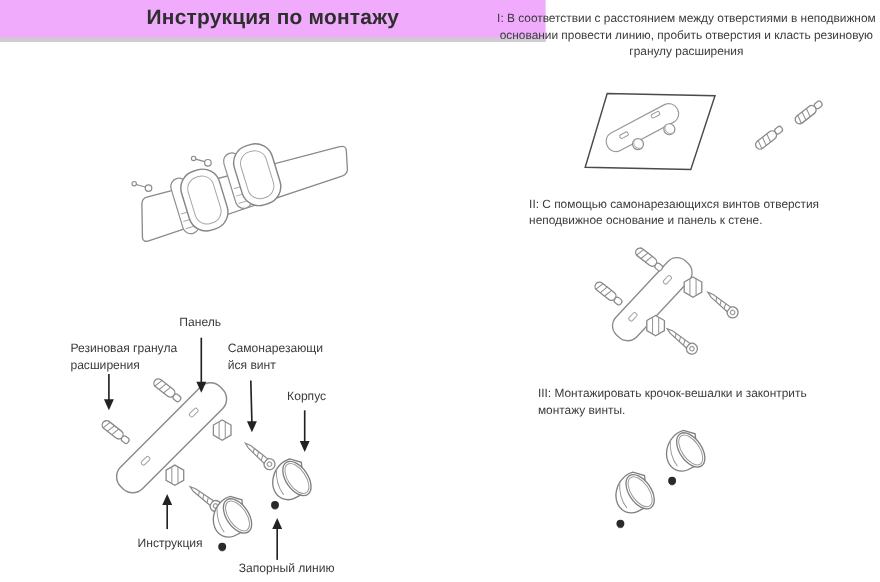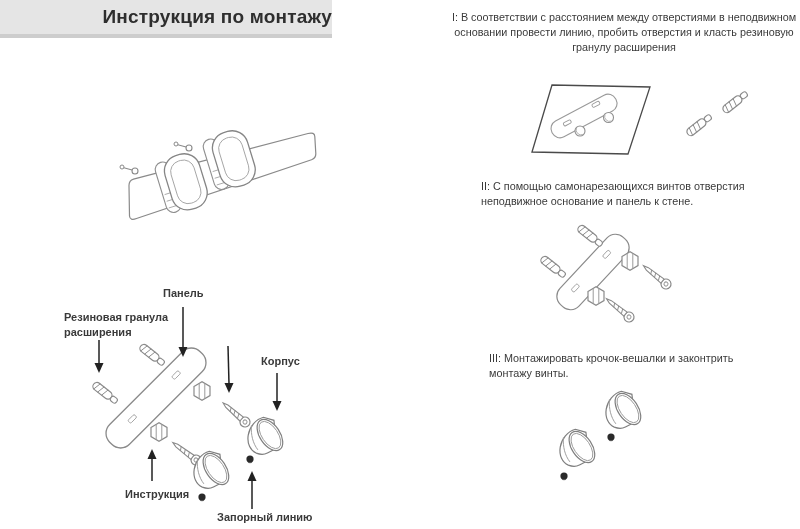--- a/index.html
+++ b/index.html
@@ -1,27 +1,27 @@
 <!DOCTYPE html>
 <html><head>
 <meta charset="utf-8">
 <style>
   html,body { margin:0; padding:0; background:#fff; }
   .page {
     position:relative; width:800px; height:529px; overflow:hidden;
     background:#ffffff; font-family:"Liberation Sans", sans-serif; color:#3a3a3a;
   }
   .title-band {
-    position:absolute; left:0; top:0; width:332px; height:34px;
-    background:#e5e5e5; border-bottom:4px solid #cdcdcd;
-    display:flex; align-items:center; justify-content:flex-end;
+    position:absolute; left:0; top:0; width:496px; height:34px;
+    background:#f0abfc; border-bottom:4px solid #cdcdcd;
+    display:flex; align-items:center; justify-content:center;
   }
   .title { font-size:19px; font-weight:bold; color:#2e2e2e; letter-spacing:.2px; }
   .subtitle { position:absolute; left:94px; top:55px; font-size:16px; font-weight:bold; color:#333; }
-  .lbl { position:absolute; font-size:11px; font-weight:bold; color:#3a3a3a; line-height:1.32; }
+  .lbl { position:absolute; font-size:11px; font-weight:normal; color:#3a3a3a; line-height:1.32; }
   #lbl-panel  { left:163px; top:286px; }
   #lbl-rubber { left:21px;  top:310px; width:122px;margin-left:43px; }
   #lbl-screw  { left:207px; top:310px; }
   #lbl-body   { left:261px; top:354px; }
   #lbl-base   { left:125px; top:487px; }
   #lbl-lock   { left:217px; top:510px; }
   .step { position:absolute; font-size:10.8px; font-weight:normal; color:#3a3a3a; line-height:1.4; }
   #step1 { left:450px; top:10px;  width:348px; text-align:center; }
   #step2 { left:481px; top:179px; width:319px; text-align:left; }
   #step3 { left:489px; top:351px; width:276px; text-align:left; }
@@ -133,20 +133,24 @@
         <polygon points="272.5,121 281.5,121 277,131" stroke="none"></polygon>
       <line x1="152" y1="201" x2="152" y2="178"></line> 
         <polygon points="147.5,179 156.5,179 152,169" stroke="none"></polygon>
       <line x1="252" y1="229" x2="252" y2="200"></line> 
         <polygon points="247.5,201 256.5,201 252,191" stroke="none"></polygon>
     </g>
   </svg>
 
   <div id="lbl-rubber" class="lbl">Резиновая гранула расширения</div>
   <div id="lbl-panel" class="lbl">Панель</div>
+  <div id="lbl-screw" class="lbl">
+    <span style="display:block">Самонарезающи</span>
+    <span style="display:block">йся винт</span>
+  </div>
   <div id="lbl-body" class="lbl">Корпус</div>
   <div id="lbl-base" class="lbl">Инструкция</div>
   <div id="lbl-lock" class="lbl">Запорный линию</div>
 
   <div id="step1" class="step">I: В соответствии с расстоянием между отверстиями в неподвижном основании провести линию, пробить отверстия и класть резиновую гранулу расширения</div>
   <div id="step2" class="step">II: С помощью самонарезающихся винтов отверстия неподвижное основание и панель к стене.</div>
   <div id="step3" class="step">III: Монтажировать крочок-вешалки и законтрить монтажу винты.</div>
 
   <svg id="fig-step1" class="fig" width="235" height="92" viewBox="0 0 235 92">
     <polygon points="12,74 32,7 130,9 108,76" fill="#fff" stroke="#4a4a4a" stroke-width="1.3"></polygon>

